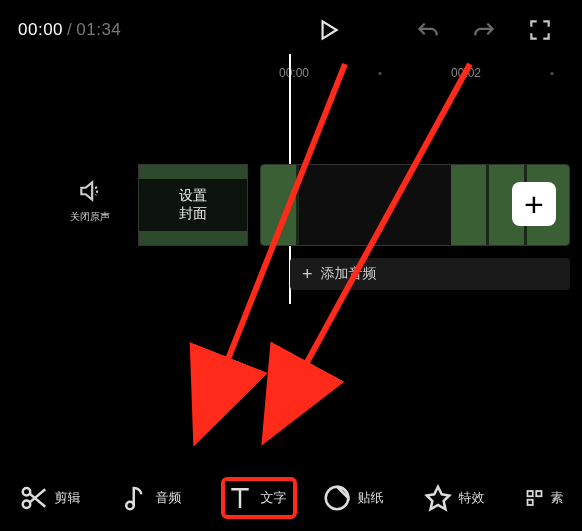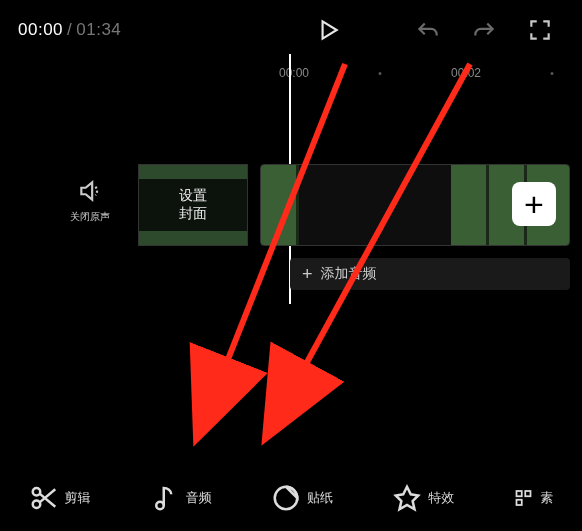--- a/index.html
+++ b/index.html
@@ -212,20 +212,26 @@
   </div>
 
   <div class="tool">
     <svg viewBox="0 0 24 24">
       <circle cx="8" cy="18" r="3"></circle>
         <path d="M11 18 V4 c3 0 6 2 6 5"></path>
     </svg>
     <span class="tool-label">音频</span>
   </div>
 
+  <div class="tool highlight">
+    <svg viewBox="0 0 24 24">
+      <path d="M5 5 H19 M12 5 V20"></path>
+    </svg>
+    <span class="tool-label">文字</span>
+  </div>
 
   <div class="tool">
     <svg viewBox="0 0 24 24">
       <circle cx="12" cy="12" r="9"></circle>
         <path d="M12 3 a9 9 0 0 1 9 9 L12 3"></path>
     </svg>
     <span class="tool-label">贴纸</span>
   </div>
 
 

